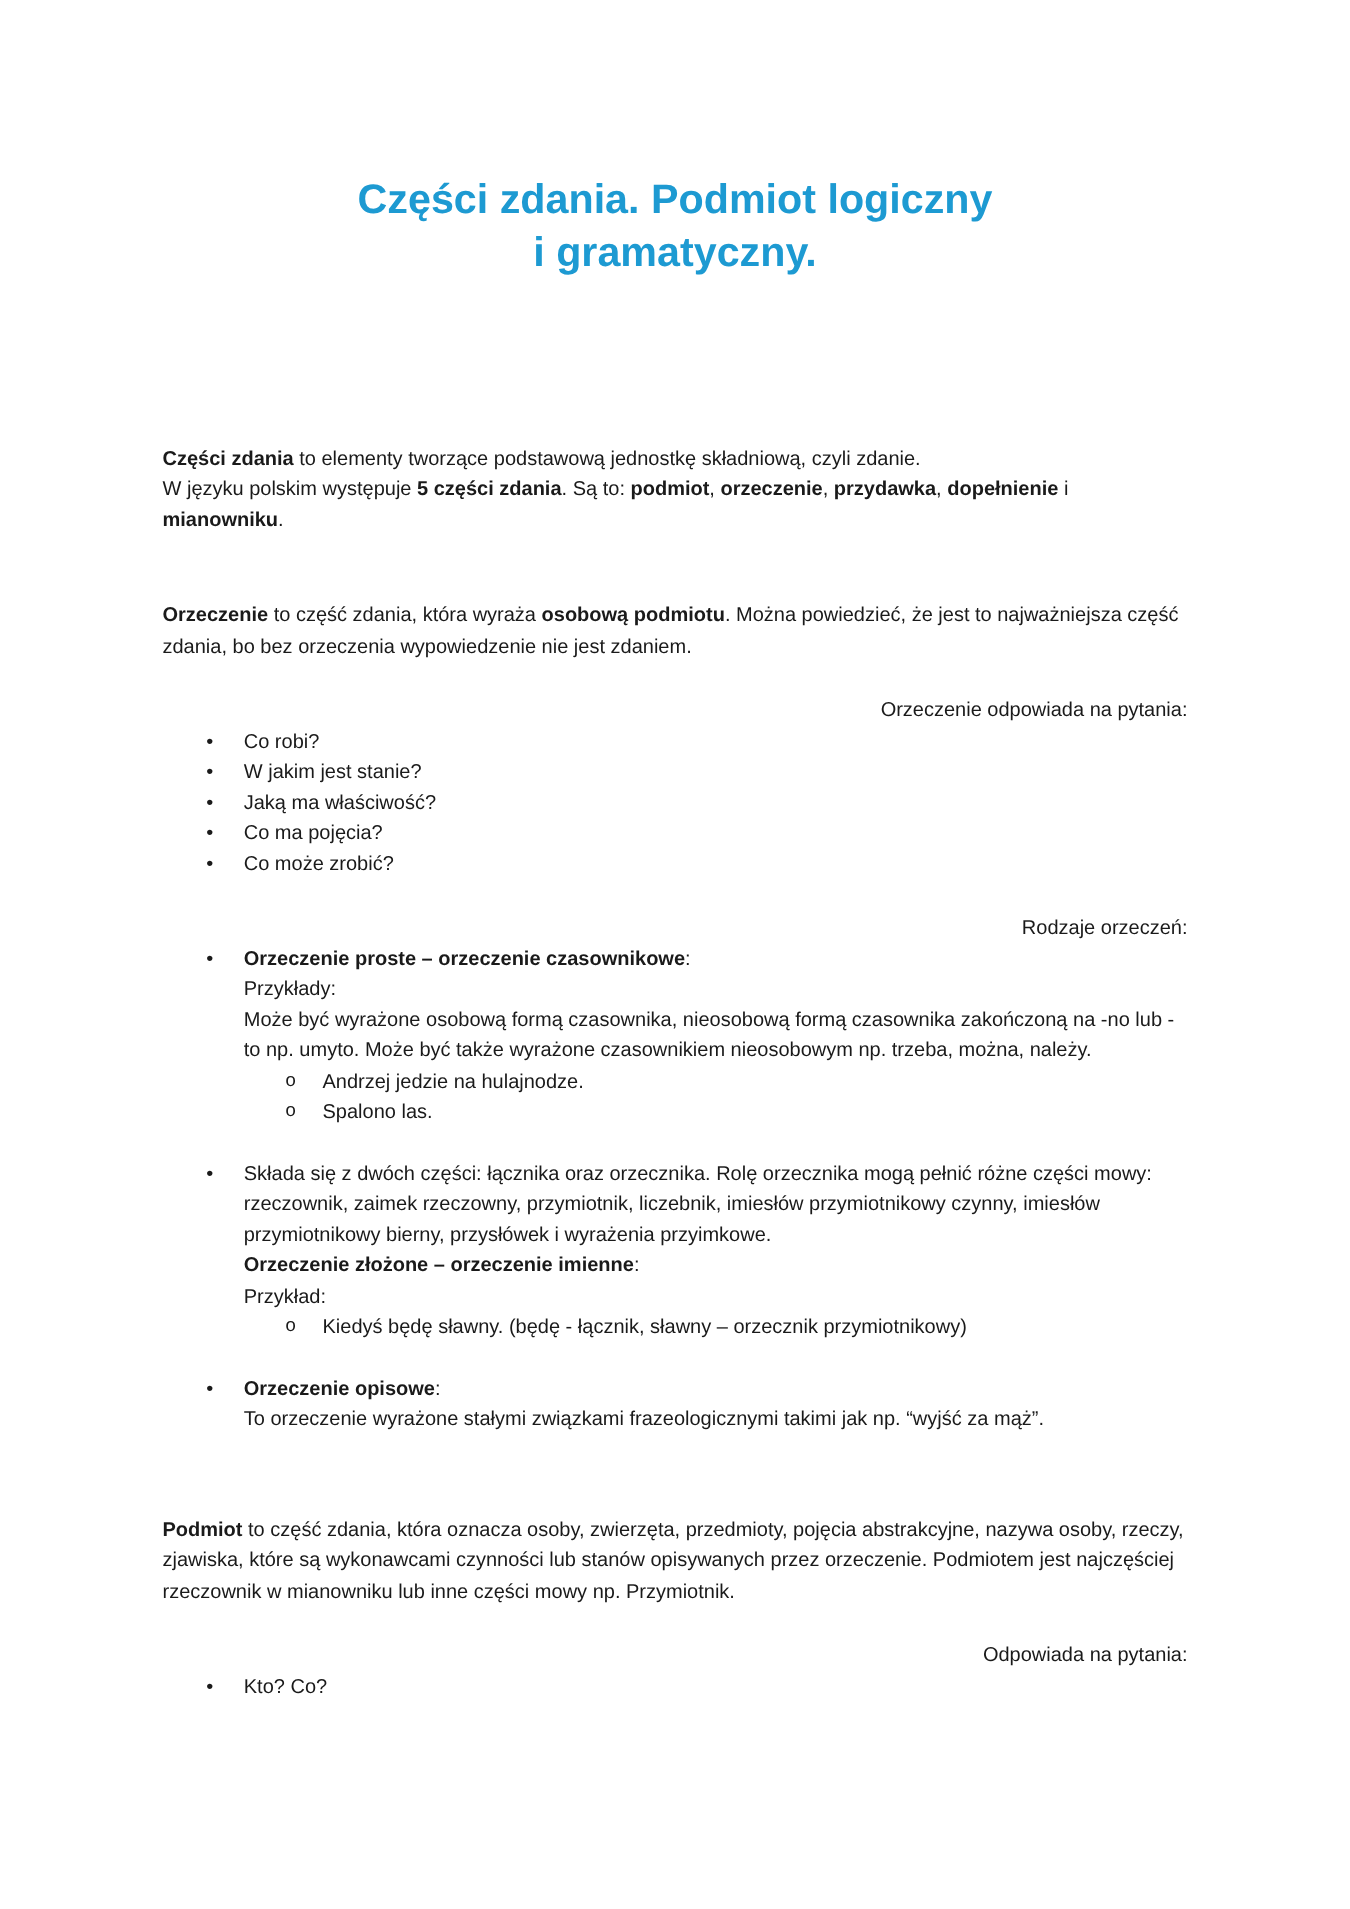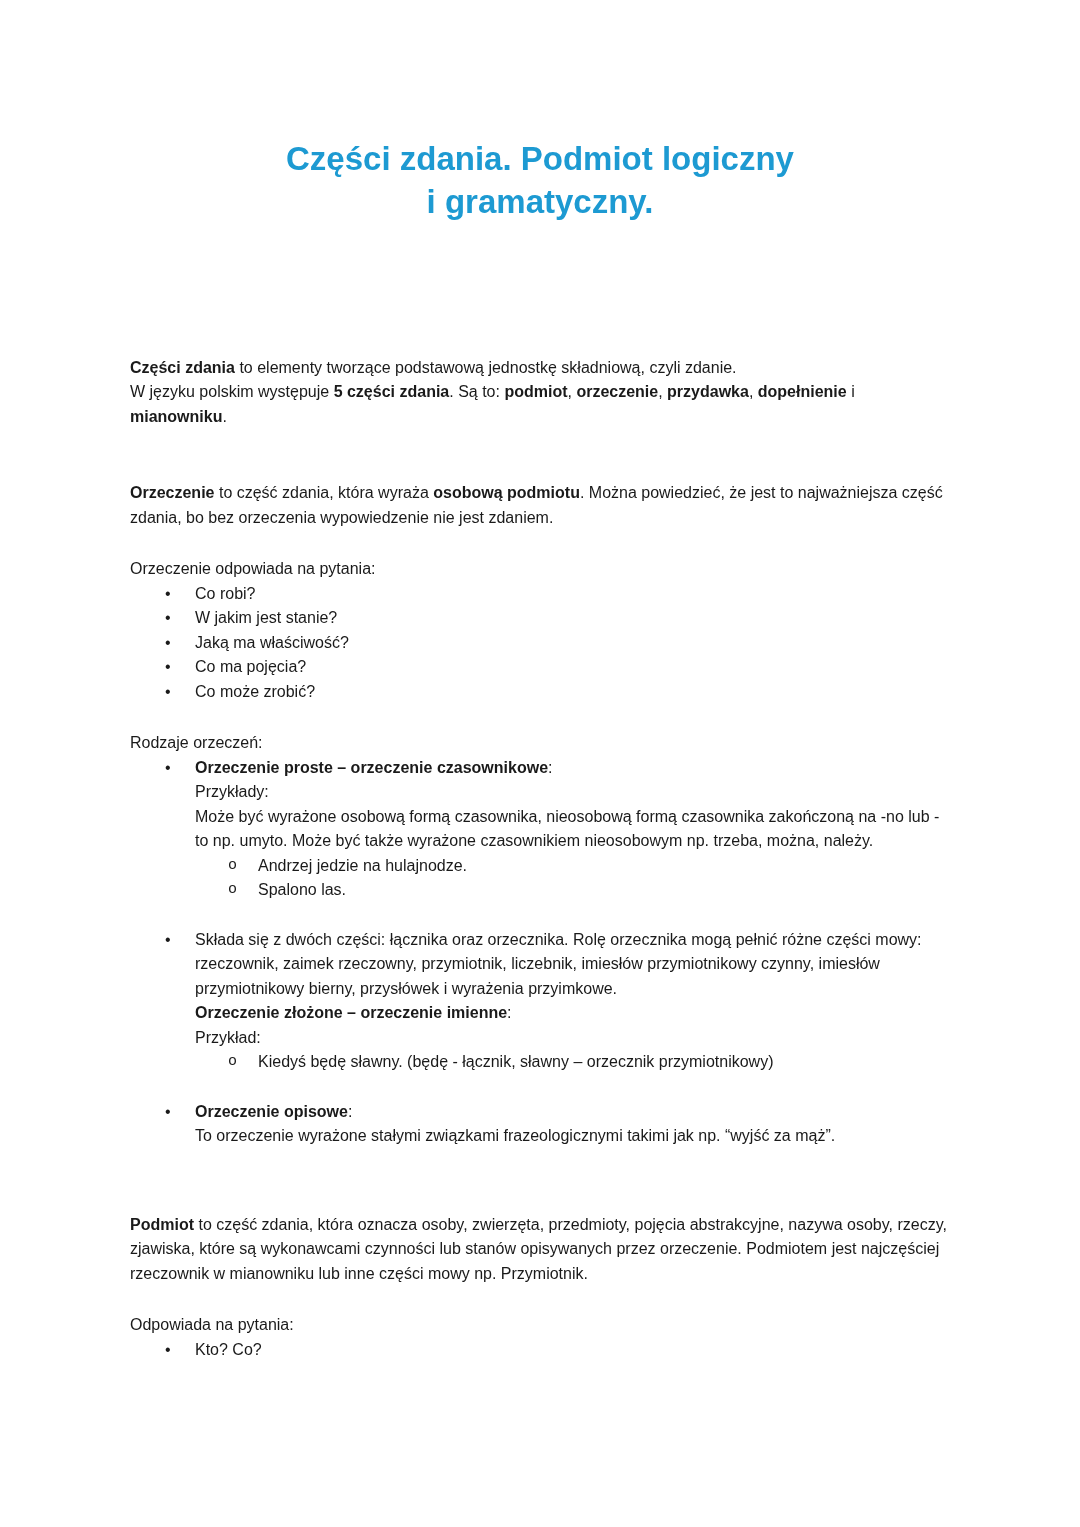--- a/index.html
+++ b/index.html
@@ -25,21 +25,21 @@
     line-height: 1.3;
     font-weight: 700;
   }
   p {
     margin: 0;
     font-size: 16px;
     line-height: 24.5px;
   }
   strong { font-weight: 700; }
   .mt-lg { margin-top: 52px; }
-  .mt-md { margin-top: 27px; }
+  .mt-md { margin-top: 27px; text-align: right; }
   .mt-xl { margin-top: 64px; }
   ul {
     list-style: none;
     margin: 0;
     padding: 0;
     font-size: 16px;
     line-height: 24.5px;
   }
   li { display: flex; align-items: flex-start; }
   .mk1 {

